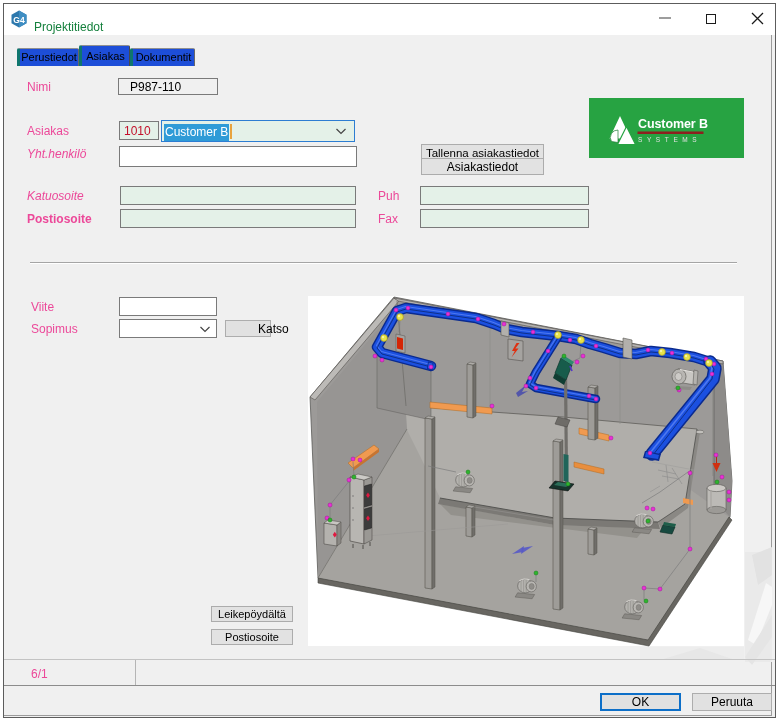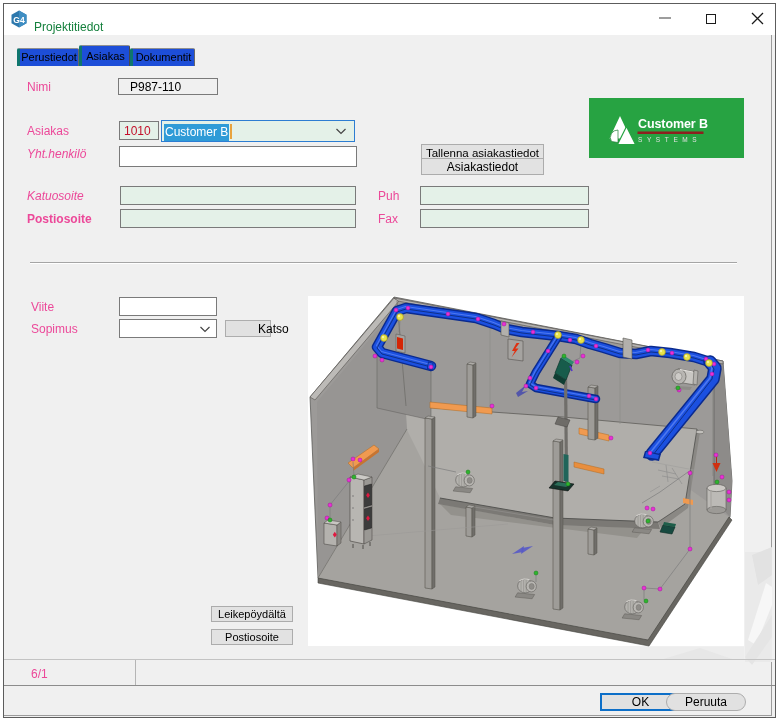--- a/index.html
+++ b/index.html
@@ -351,14 +351,14 @@
 
   <div class="btn abs" style="left:211px; top:606px; width:82px; height:16px; line-height:15px; font-size:11px;">Leikepöydältä</div>
   <div class="btn abs" style="left:211px; top:629px; width:82px; height:16px; line-height:15px; font-size:11px;">Postiosoite</div>
 
   <div class="abs" style="left:4px; top:659px; width:771px; height:1px; background:#c3c3c3;"></div>
   <div class="lbl abs" style="left:31px; top:667px;">6/1</div>
   <div class="abs" style="left:135px; top:660px; width:1px; height:25px; background:#b5b5b5;"></div>
   <div class="abs" style="left:4px; top:685px; width:771px; height:1px; background:#8c8c8c;"></div>
 
   <div class="abs" style="left:600px; top:693px; width:81px; height:18px; border:2px solid #0d6fc8; background:#e1e1e1; font-size:12px; text-align:center; line-height:14px;">OK</div>
-  <div class="btn abs" style="left:666px; top:693px; width:80px; height:18px; line-height:16px; background:#e1e1e1; border-color:#adadad;border-radius:9px;">Peruuta</div>
+  <div class="btn abs" style="left:692px; top:693px; width:80px; height:18px; line-height:16px; background:#e1e1e1; border-color:#adadad;">Peruuta</div>
 </div>
 
 </body></html>

